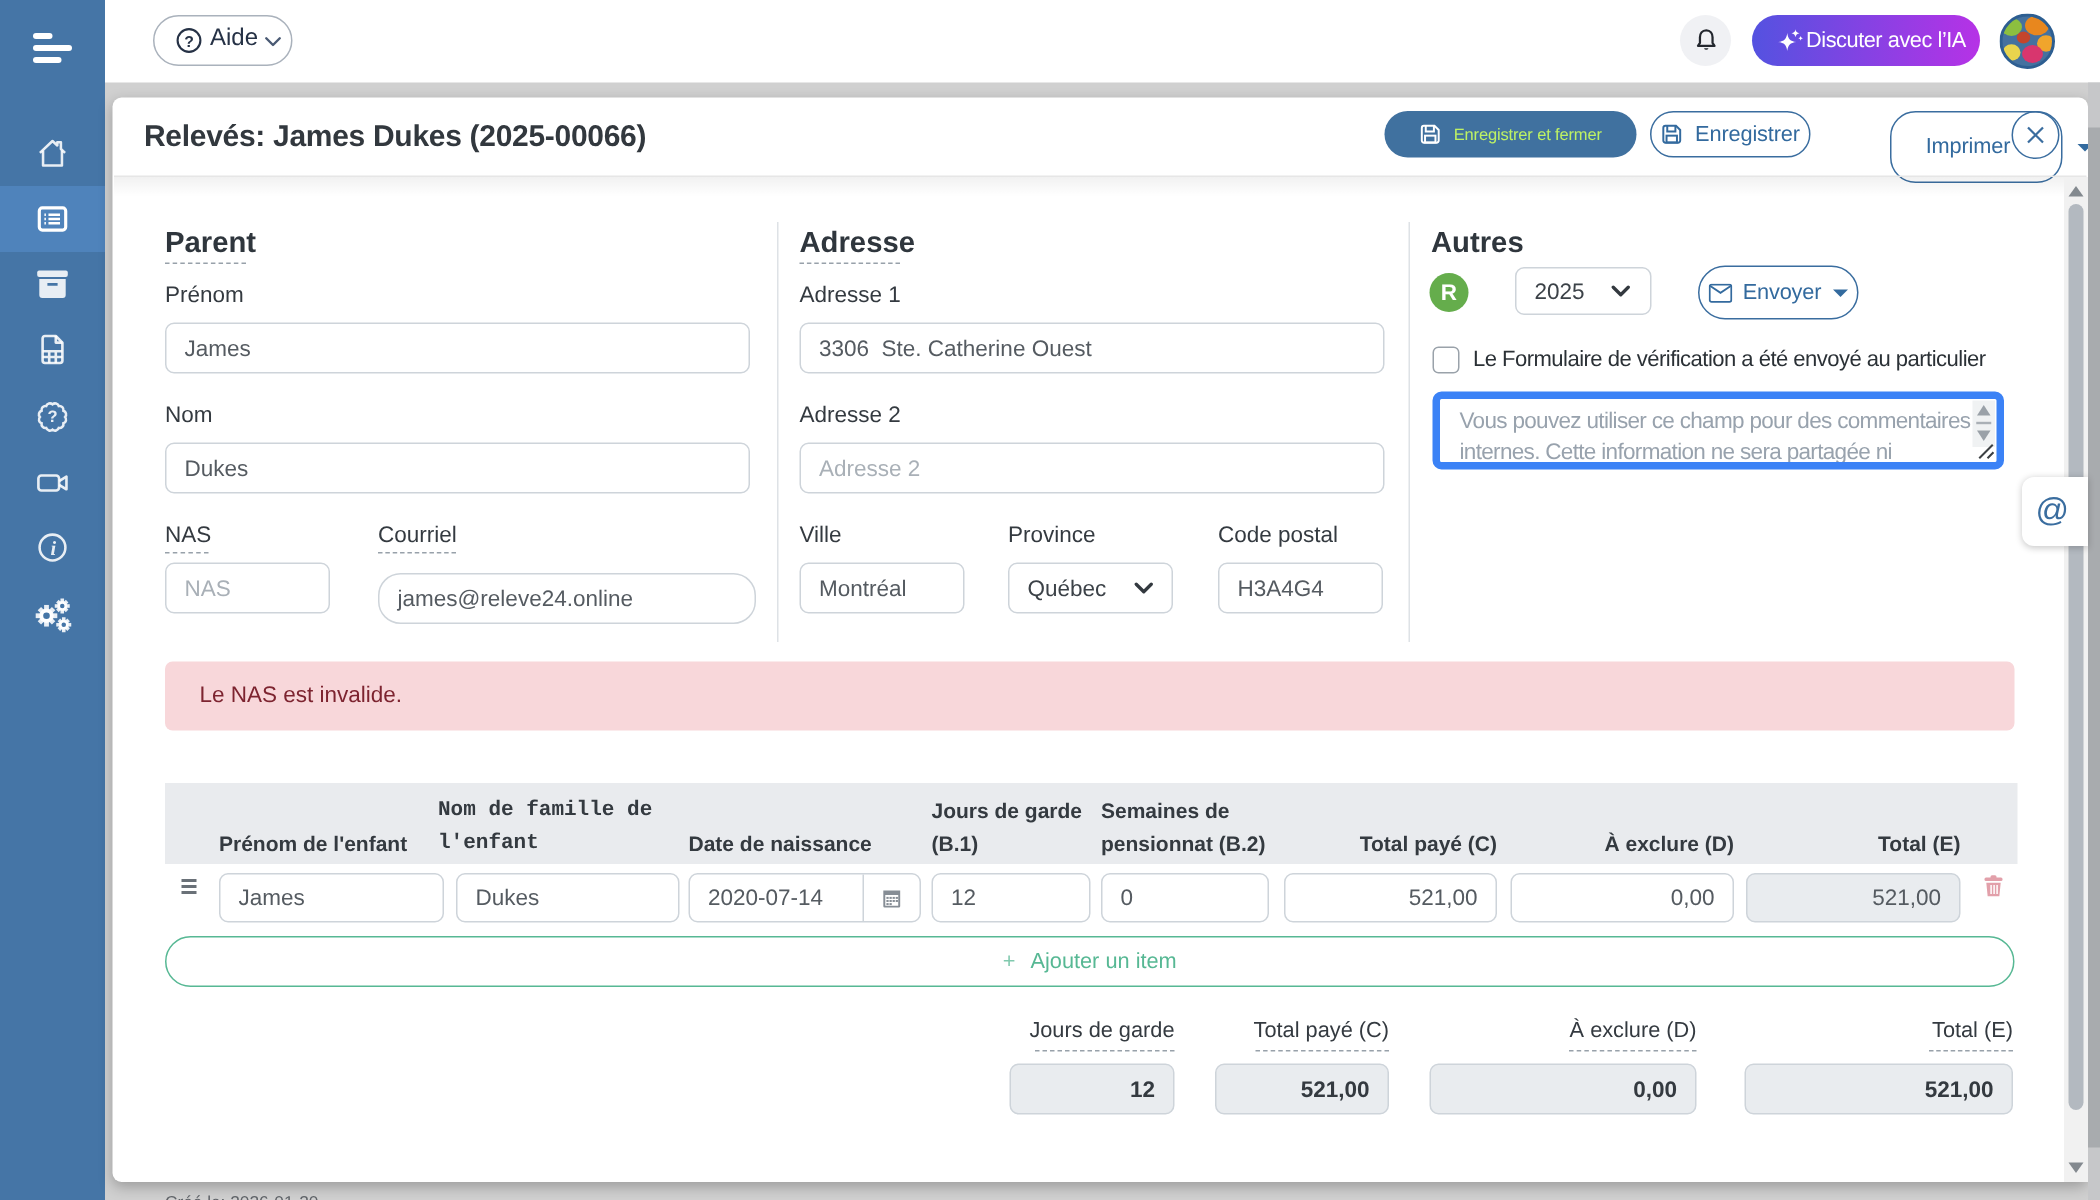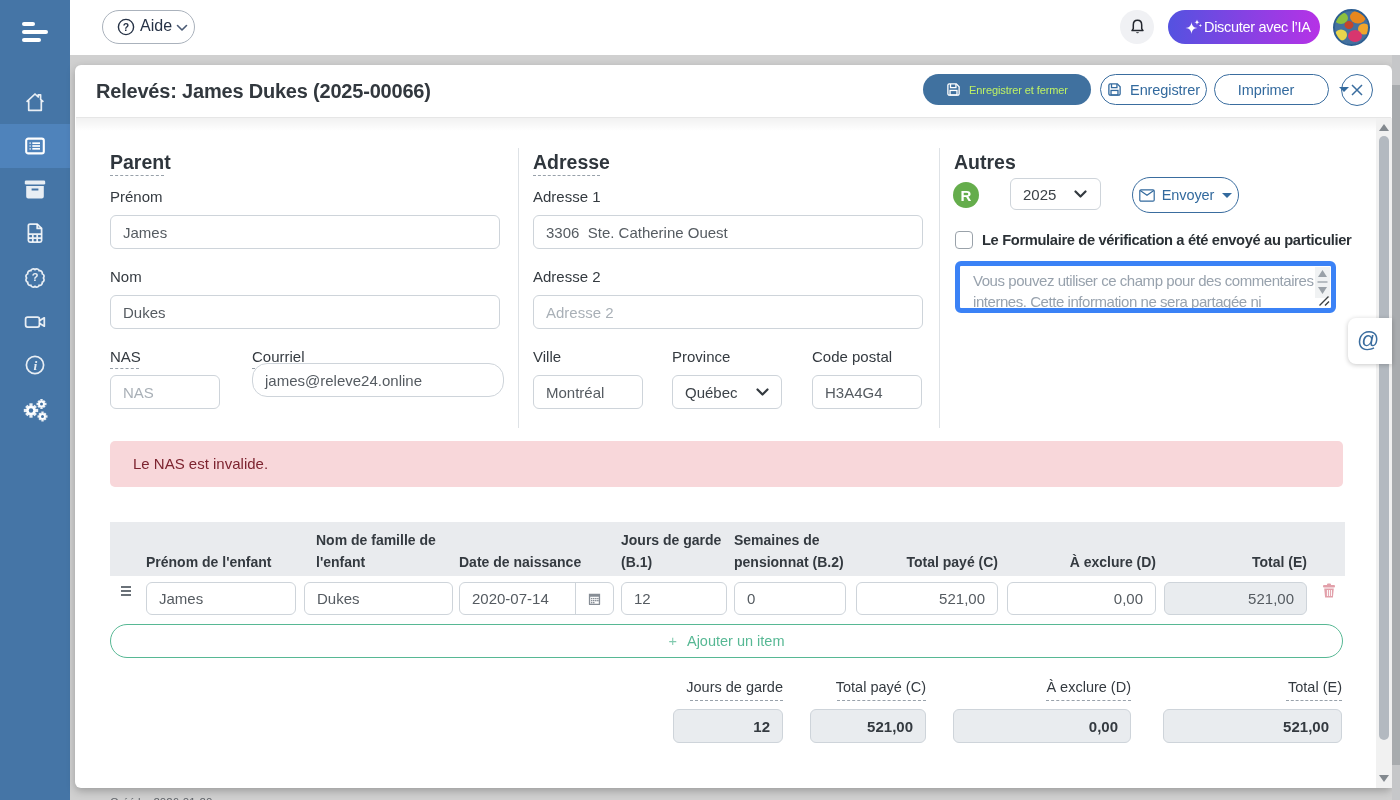--- a/index.html
+++ b/index.html
@@ -151,21 +151,21 @@
  <span style="color:#bef264;font-size:11px;letter-spacing:-0.1px;">Enregistrer et fermer</span>
 </div>
 <div class="obtn" style="left:1100px;top:74px;width:107px;height:31px;">
  <svg width="15" height="15" viewBox="0 0 16 16" fill="none" stroke="#336a9e" stroke-width="1.4" style="margin-right:8px;">
   <path d="M2 3.5 A1.5 1.5 0 0 1 3.5 2 H11 L14 5 V12.5 A1.5 1.5 0 0 1 12.5 14 H3.5 A1.5 1.5 0 0 1 2 12.5 Z"></path>
   <path d="M4.8 2.2 V6 H10.6 V2.2"></path>
       <rect x="4.3" y="9" width="7.4" height="4.8"></rect>
  </svg>
  <span>Enregistrer</span>
 </div>
-<div class="obtn" style="left:1214px;top:74px;width:115px;height:31px;gap:36px;">
+<div class="obtn" style="left:1260px;top:74px;width:115px;height:48px;gap:36px;">
  <svg width="15" height="15" viewBox="0 0 16 16" fill="none" stroke="#336a9e" stroke-width="1.3" style="margin-right:8px;">
   <path d="M4.5 6 V2.5 H11.5 V6"></path>
   <path d="M4.5 11.5 H2.8 A1.3 1.3 0 0 1 1.5 10.2 V7.3 A1.3 1.3 0 0 1 2.8 6 H13.2 A1.3 1.3 0 0 1 14.5 7.3 V10.2 A1.3 1.3 0 0 1 13.2 11.5 H11.5"></path>
   <rect x="4.5" y="9.5" width="7" height="4.5"></rect>
  </svg>
  <span>Imprimer</span>
  <span style="display:inline-block;margin-left:9px;width:0;height:0;border-left:5px solid transparent;border-right:5px solid transparent;border-top:5.5px solid #336a9e;"></span>
 </div>
 <div class="abs" style="left:1341px;top:74px;width:32px;height:32px;border:1px solid #3a6d9f;border-radius:50%;"></div>
 <svg class="abs" style="left:1351px;top:84px;" width="12" height="12" viewBox="0 0 12 12">
@@ -185,21 +185,21 @@
 
 <div class="lbl" style="left:110px;top:188px;">Prénom</div>
 <div class="input" style="left:110px;top:215px;width:390px;height:34px;">James</div>
 <div class="lbl" style="left:110px;top:268px;">Nom</div>
 <div class="input" style="left:110px;top:295px;width:390px;height:34px;">Dukes</div>
 <div class="lbl" style="left:110px;top:348px;">NAS</div>
 <div class="dash" style="left:110px;top:368px;width:29px;"></div>
 <div class="input ph" style="left:110px;top:375px;width:110px;height:34px;">NAS</div>
 <div class="lbl" style="left:252px;top:348px;">Courriel</div>
 <div class="dash" style="left:252px;top:368px;width:52px;"></div>
-<div class="input" style="left:252px;top:363px;width:252px;height:34px;border-radius:15px;">james@releve24.online</div>
+<div class="input" style="left:252px;top:382px;width:252px;height:34px;border-radius:15px;">james@releve24.online</div>
 
 <div class="lbl" style="left:533px;top:188px;">Adresse 1</div>
 <div class="input" style="left:533px;top:215px;width:390px;height:34px;">3306&nbsp; Ste. Catherine Ouest</div>
 <div class="lbl" style="left:533px;top:268px;">Adresse 2</div>
 <div class="input ph" style="left:533px;top:295px;width:390px;height:34px;">Adresse 2</div>
 <div class="lbl" style="left:533px;top:348px;">Ville</div>
 <div class="input" style="left:533px;top:375px;width:110px;height:34px;">Montréal</div>
 <div class="lbl" style="left:672px;top:348px;">Province</div>
 <div class="input" style="left:672px;top:375px;width:110px;height:34px;color:#3c4248;">Québec
  <svg style="position:absolute;right:12px;top:12px;" width="13" height="9" viewBox="0 0 13 9" fill="none">
@@ -217,42 +217,42 @@
 </div>
 <div class="obtn" style="left:1132px;top:177px;width:107px;height:36px;border-radius:18px;">
  <svg width="16" height="13" viewBox="0 0 16 13" fill="none" stroke="#336a9e" stroke-width="1.2" style="margin-right:7px;">
   <rect x="0.8" y="0.8" width="14.4" height="11.4" rx="1.2"></rect>
   <path d="M1.2 1.6 L8 6.2 L14.8 1.6"></path>
  </svg>
  <span>Envoyer</span>
  <span style="display:inline-block;margin-left:8px;width:0;height:0;border-left:5px solid transparent;border-right:5px solid transparent;border-top:5.5px solid #336a9e;"></span>
 </div>
 <div class="abs" style="left:955px;top:231px;width:18px;height:18px;border:1px solid #9aa2aa;border-radius:4px;background:#fff;"></div>
-<div class="abs" style="left:982px;top:232px;font-size:14.7px;color:#2b3136;letter-spacing:-0.35px;font-weight:bold;">Le Formulaire de vérification a été envoyé au particulier</div>
+<div class="abs" style="left:982px;top:232px;font-size:14.7px;color:#2b3136;letter-spacing:-0.35px;">Le Formulaire de vérification a été envoyé au particulier</div>
 <div class="abs" style="left:955px;top:261px;width:381px;height:52px;border:5px solid #3b82f6;border-radius:6px;background:#fff;overflow:hidden;">
  <div style="position:absolute;left:13px;top:4px;width:360px;font-size:15px;letter-spacing:-0.45px;line-height:21px;color:#98a2ad;white-space:nowrap;">Vous pouvez utiliser ce champ pour des commentaires<br>internes. Cette information ne sera partagée ni<br>imprimée sur les relevés</div>
  <div style="position:absolute;right:1px;top:1px;width:15px;height:31px;background:#f0f2f3;">
   <svg width="15" height="31" viewBox="0 0 15 31">
    <path d="M7.5 3 L12 10 H3 Z" fill="#9aa1a8"></path>
    <rect x="2.5" y="14.2" width="10" height="1.6" fill="#aab0b6"></rect>
    <path d="M7.5 27 L3 20 H12 Z" fill="#9aa1a8"></path>
   </svg>
  </div>
  <svg style="position:absolute;right:1px;bottom:1px;" width="13" height="13" viewBox="0 0 13 13">
   <path d="M11.5 2.5 L2.5 11.5 M12 7.5 L8 11.5" stroke="#3c4043" stroke-width="1.4"></path>
  </svg>
 </div>
 <div class="abs" style="left:1348px;top:318px;width:44px;height:46px;background:#fff;border-radius:8px 0 0 8px;box-shadow:0 1px 5px rgba(0,0,0,.22);z-index:6;"></div>
 <div class="abs" style="left:1357px;top:327px;font-size:22px;color:#3a6d9f;z-index:7;">@</div>
 <div class="abs" style="left:110px;top:441px;width:1233px;height:46px;background:#f8d7da;border-radius:5px;"></div>
 <div class="abs" style="left:133px;top:455px;font-size:15px;color:#7d2430;">Le NAS est invalide.</div>
 
 <div class="abs" style="left:110px;top:522px;width:1235px;height:54px;background:#e9ebee;"></div>
 <div class="thd" style="left:146px;top:551px;">Prénom de l'enfant</div>
-<div class="thd" style="left:316px;top:529px;">Nom de famille de<br>l'enfant</div>
+<div class="thd" style="left:292px;top:529px;font-family:Liberation Mono, monospace;">Nom de famille de<br>l'enfant</div>
 <div class="thd" style="left:459px;top:551px;">Date de naissance</div>
 <div class="thd" style="left:621px;top:529px;">Jours de garde<br>(B.1)</div>
 <div class="thd" style="left:734px;top:529px;">Semaines de<br>pensionnat (B.2)</div>
 <div class="thd" style="left:858px;top:551px;width:140px;text-align:right;">Total payé (C)</div>
 <div class="thd" style="left:1009px;top:551px;width:147px;text-align:right;">À exclure (D)</div>
 <div class="thd" style="left:1167px;top:551px;width:140px;text-align:right;">Total (E)</div>
 
 <div class="abs" style="left:121px;top:586px;width:10px;height:1.5px;background:#6a7178;"></div>
 <div class="abs" style="left:121px;top:590px;width:10px;height:1.5px;background:#6a7178;"></div>
 <div class="abs" style="left:121px;top:594px;width:10px;height:1.5px;background:#6a7178;"></div>

